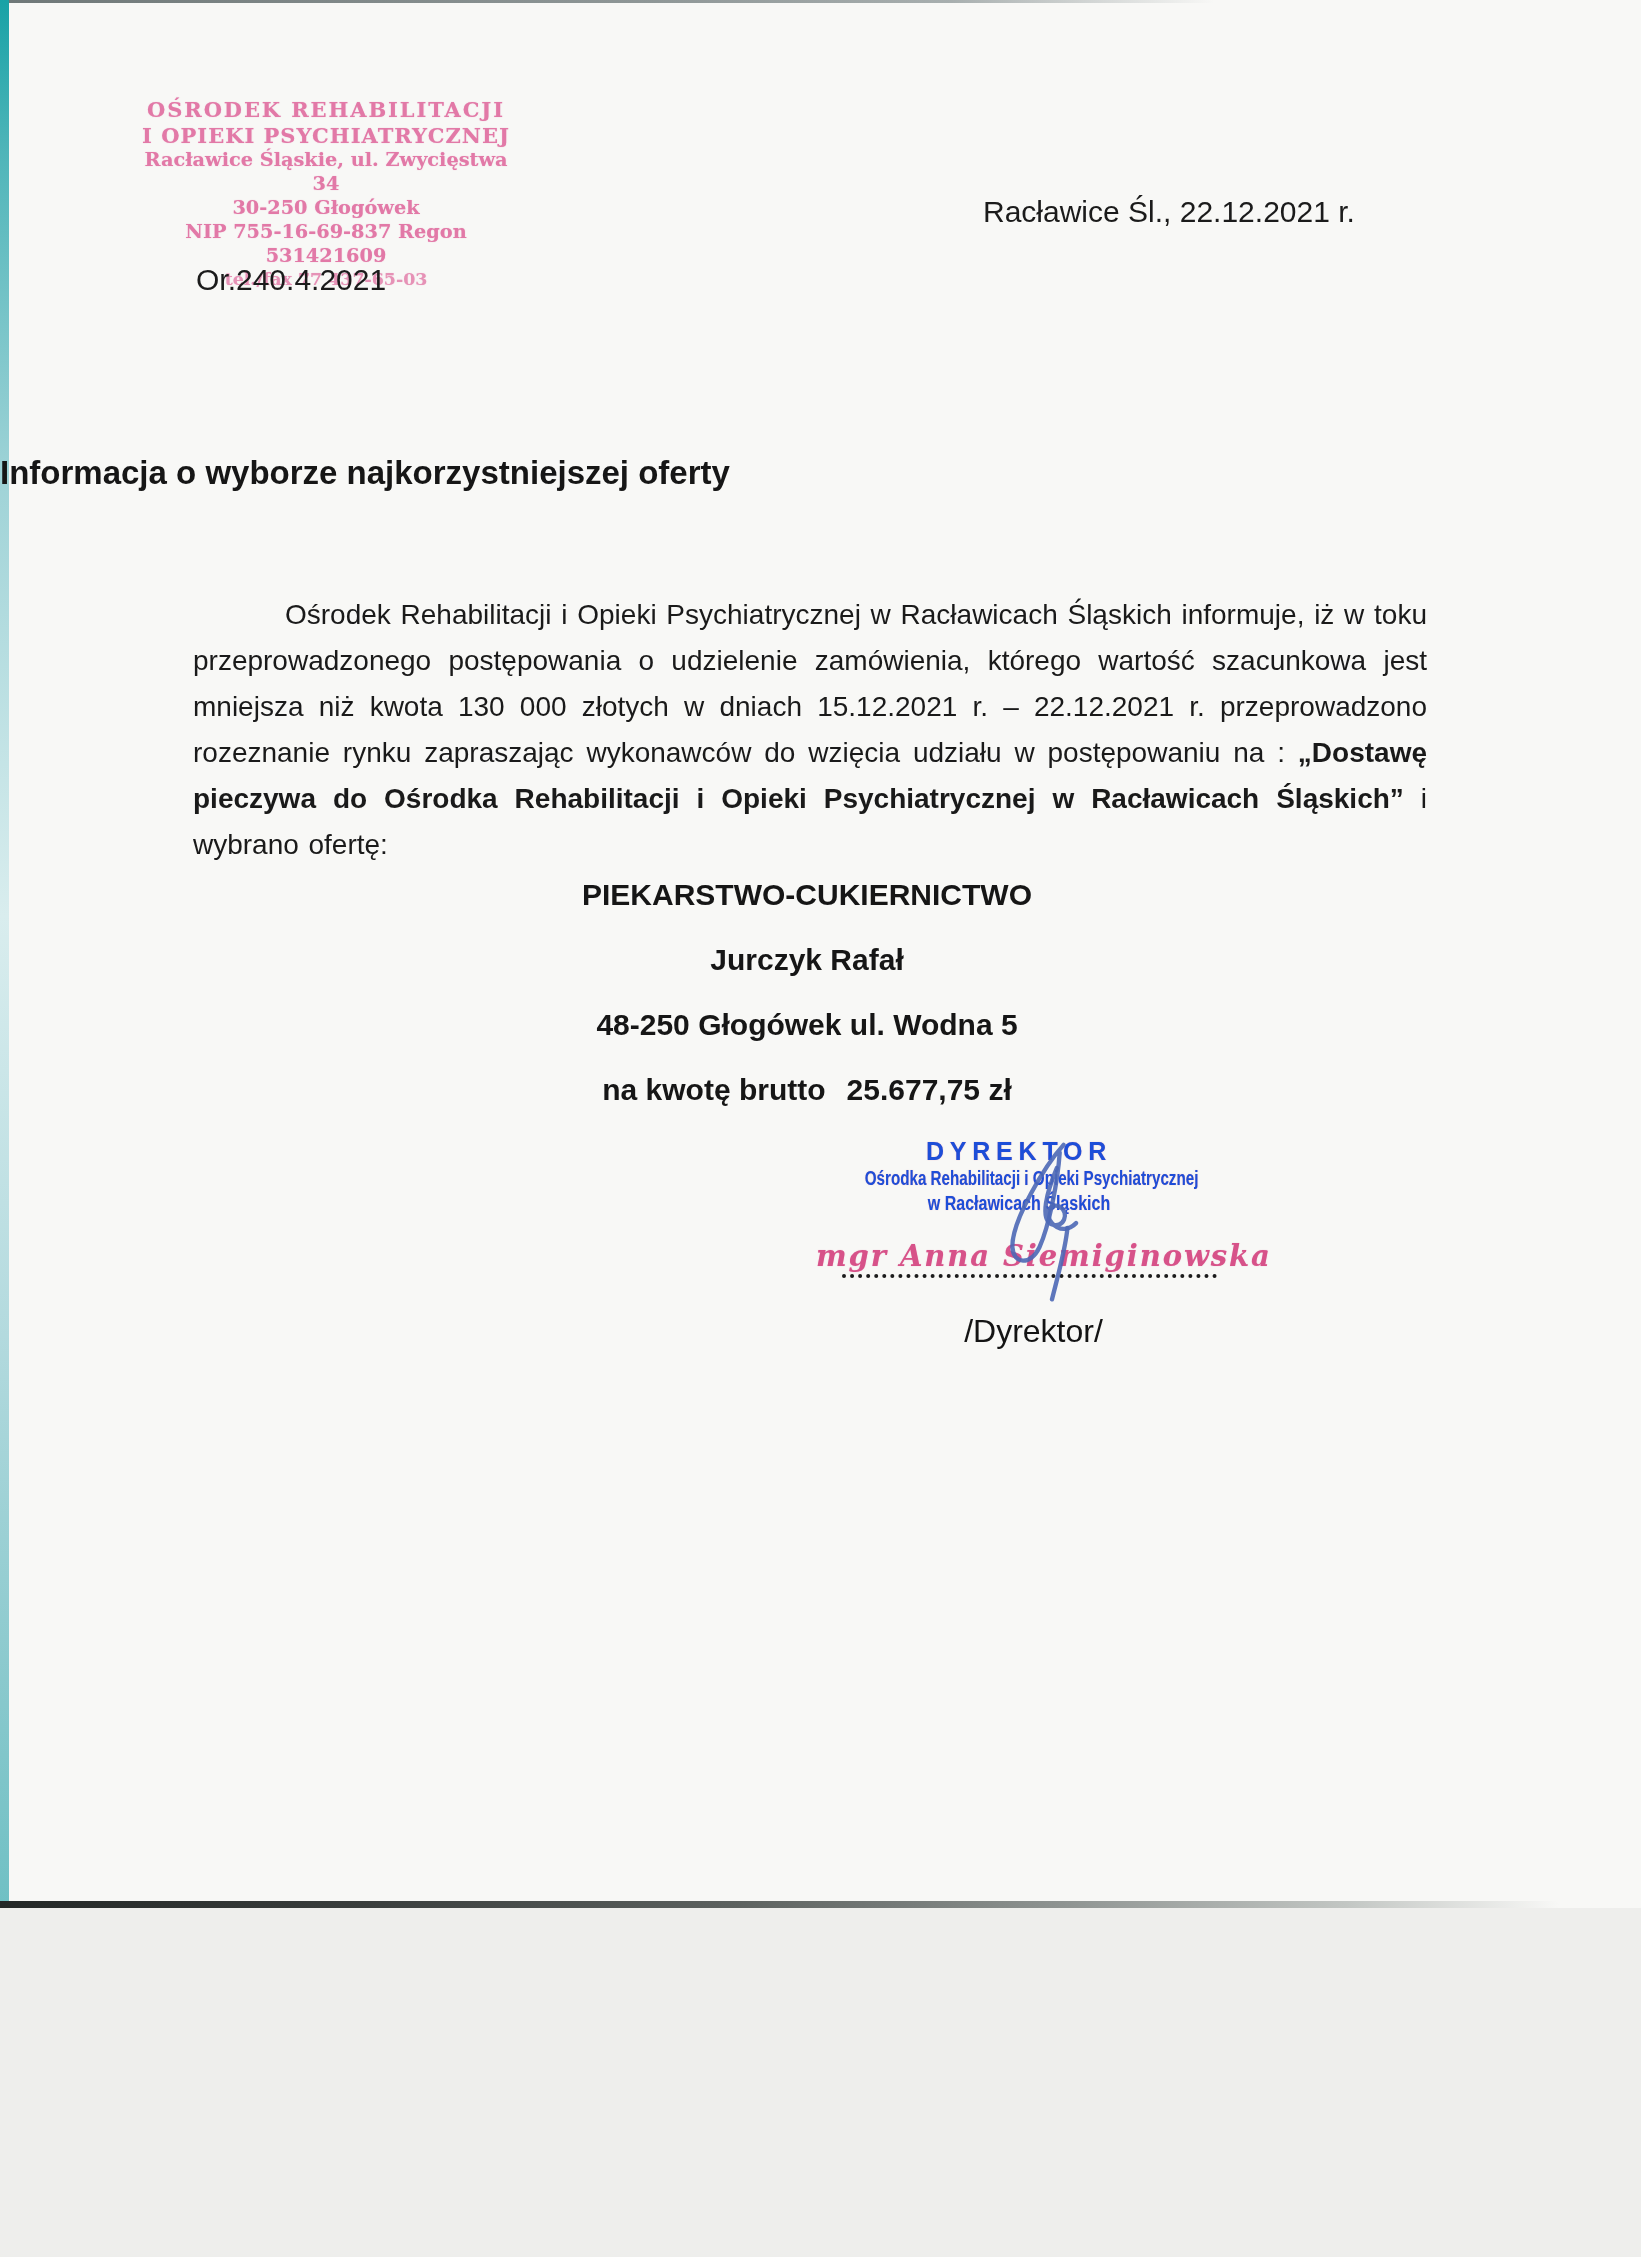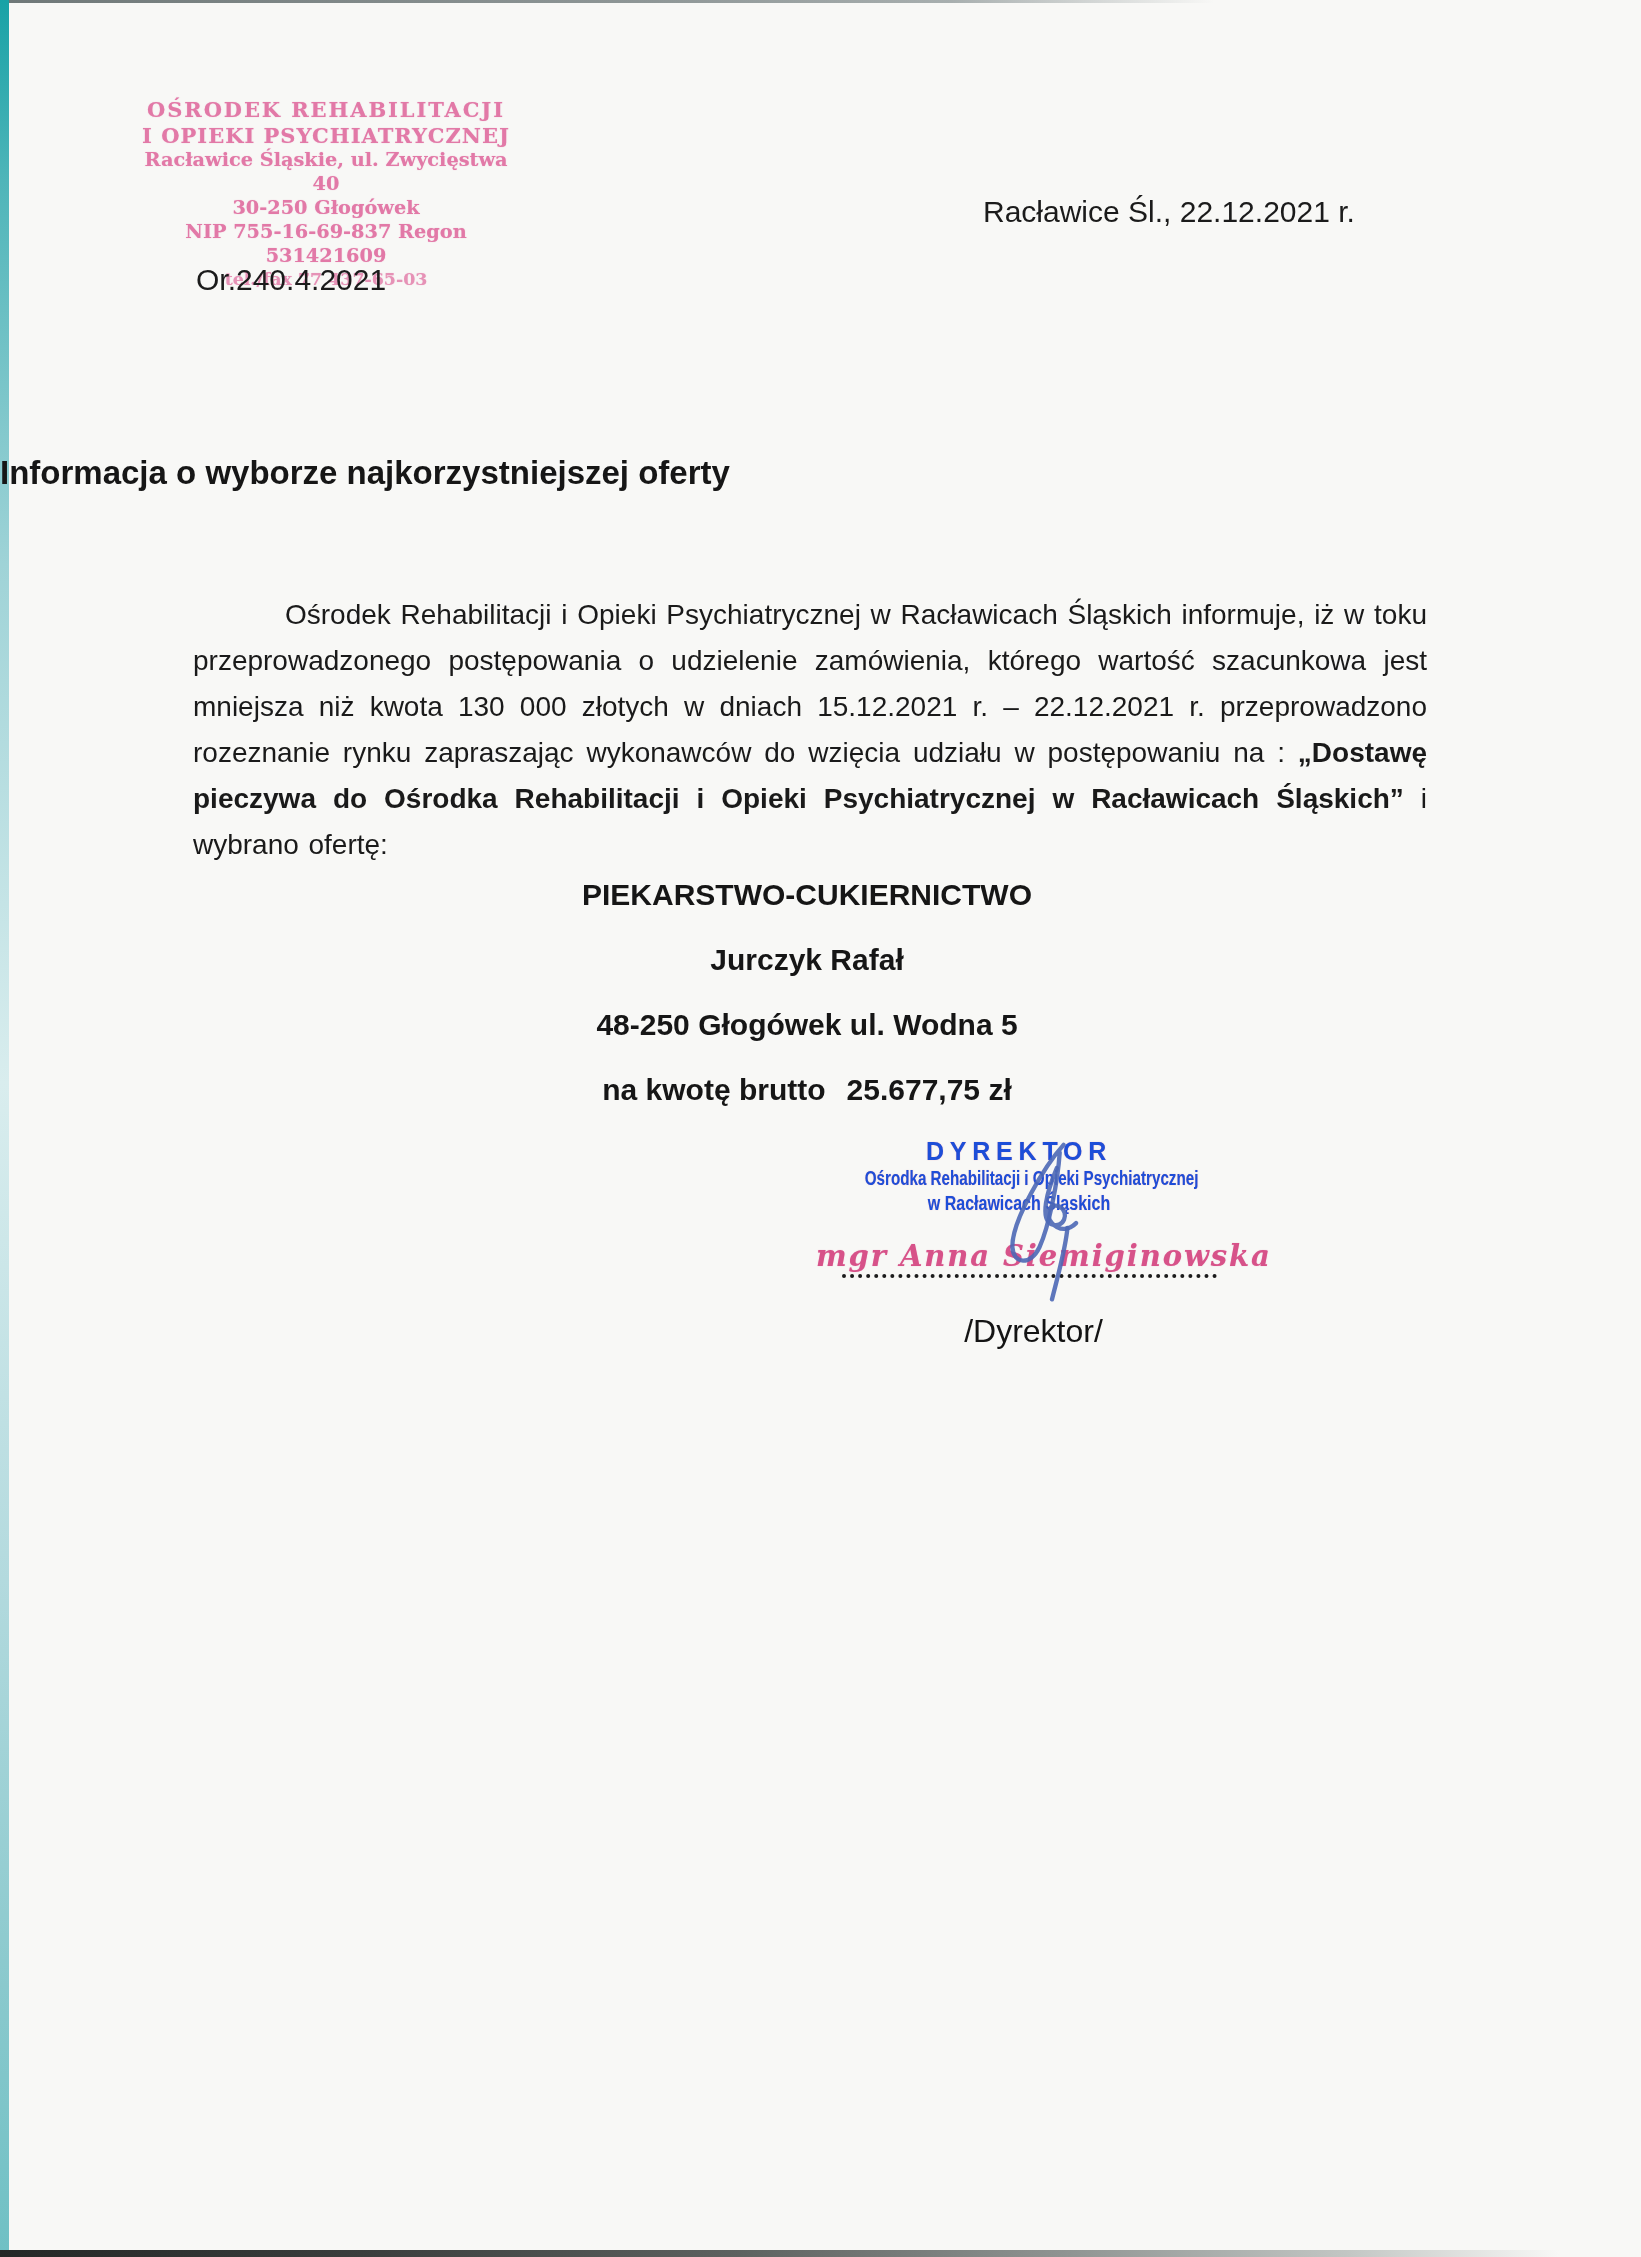--- a/index.html
+++ b/index.html
@@ -3,21 +3,21 @@
 <meta charset="utf-8">
 <style>
   html, body {
     margin: 0;
     padding: 0;
     background: #eeeeec;
   }
   .page {
     position: relative;
     width: 1641px;
-    height: 2257px;
+    height: 1908px;
     background: #f8f8f6;
     overflow: hidden;
     font-family: "Liberation Sans", sans-serif;
     color: #1b1b1b;
     text-decoration: underline;
   }
   
   .scan-edge-left {
     position: absolute;
     left: 0; top: 0; bottom: 0;
@@ -179,21 +179,21 @@
 
 <div class="page">
 
   <div class="scan-edge-top"></div>
   <div class="scan-edge-left"></div>
   <div class="scan-edge-bottom"></div>
 
   <div class="org-stamp">
     <div class="s1">OŚRODEK REHABILITACJI</div>
     <div class="s2">I OPIEKI PSYCHIATRYCZNEJ</div>
-    <div class="s3">Racławice Śląskie, ul. Zwycięstwa 40</div>
+    <div class="s3">Racławice Śląskie, ul. Zwycięstwa 34</div>
     <div class="s4">30-250 Głogówek</div>
     <div class="s5">NIP 755-16-69-837 Regon 531421609</div>
     <div class="s6">tel./fax 77 437-65-03</div>
   </div>
 
   <div class="place-date">Racławice Śl., 22.12.2021 r.</div>
 
   <div class="reference">Or.240.4.2021</div>
 
   <div class="doc-title">Informacja o wyborze najkorzystniejszej oferty</div>

